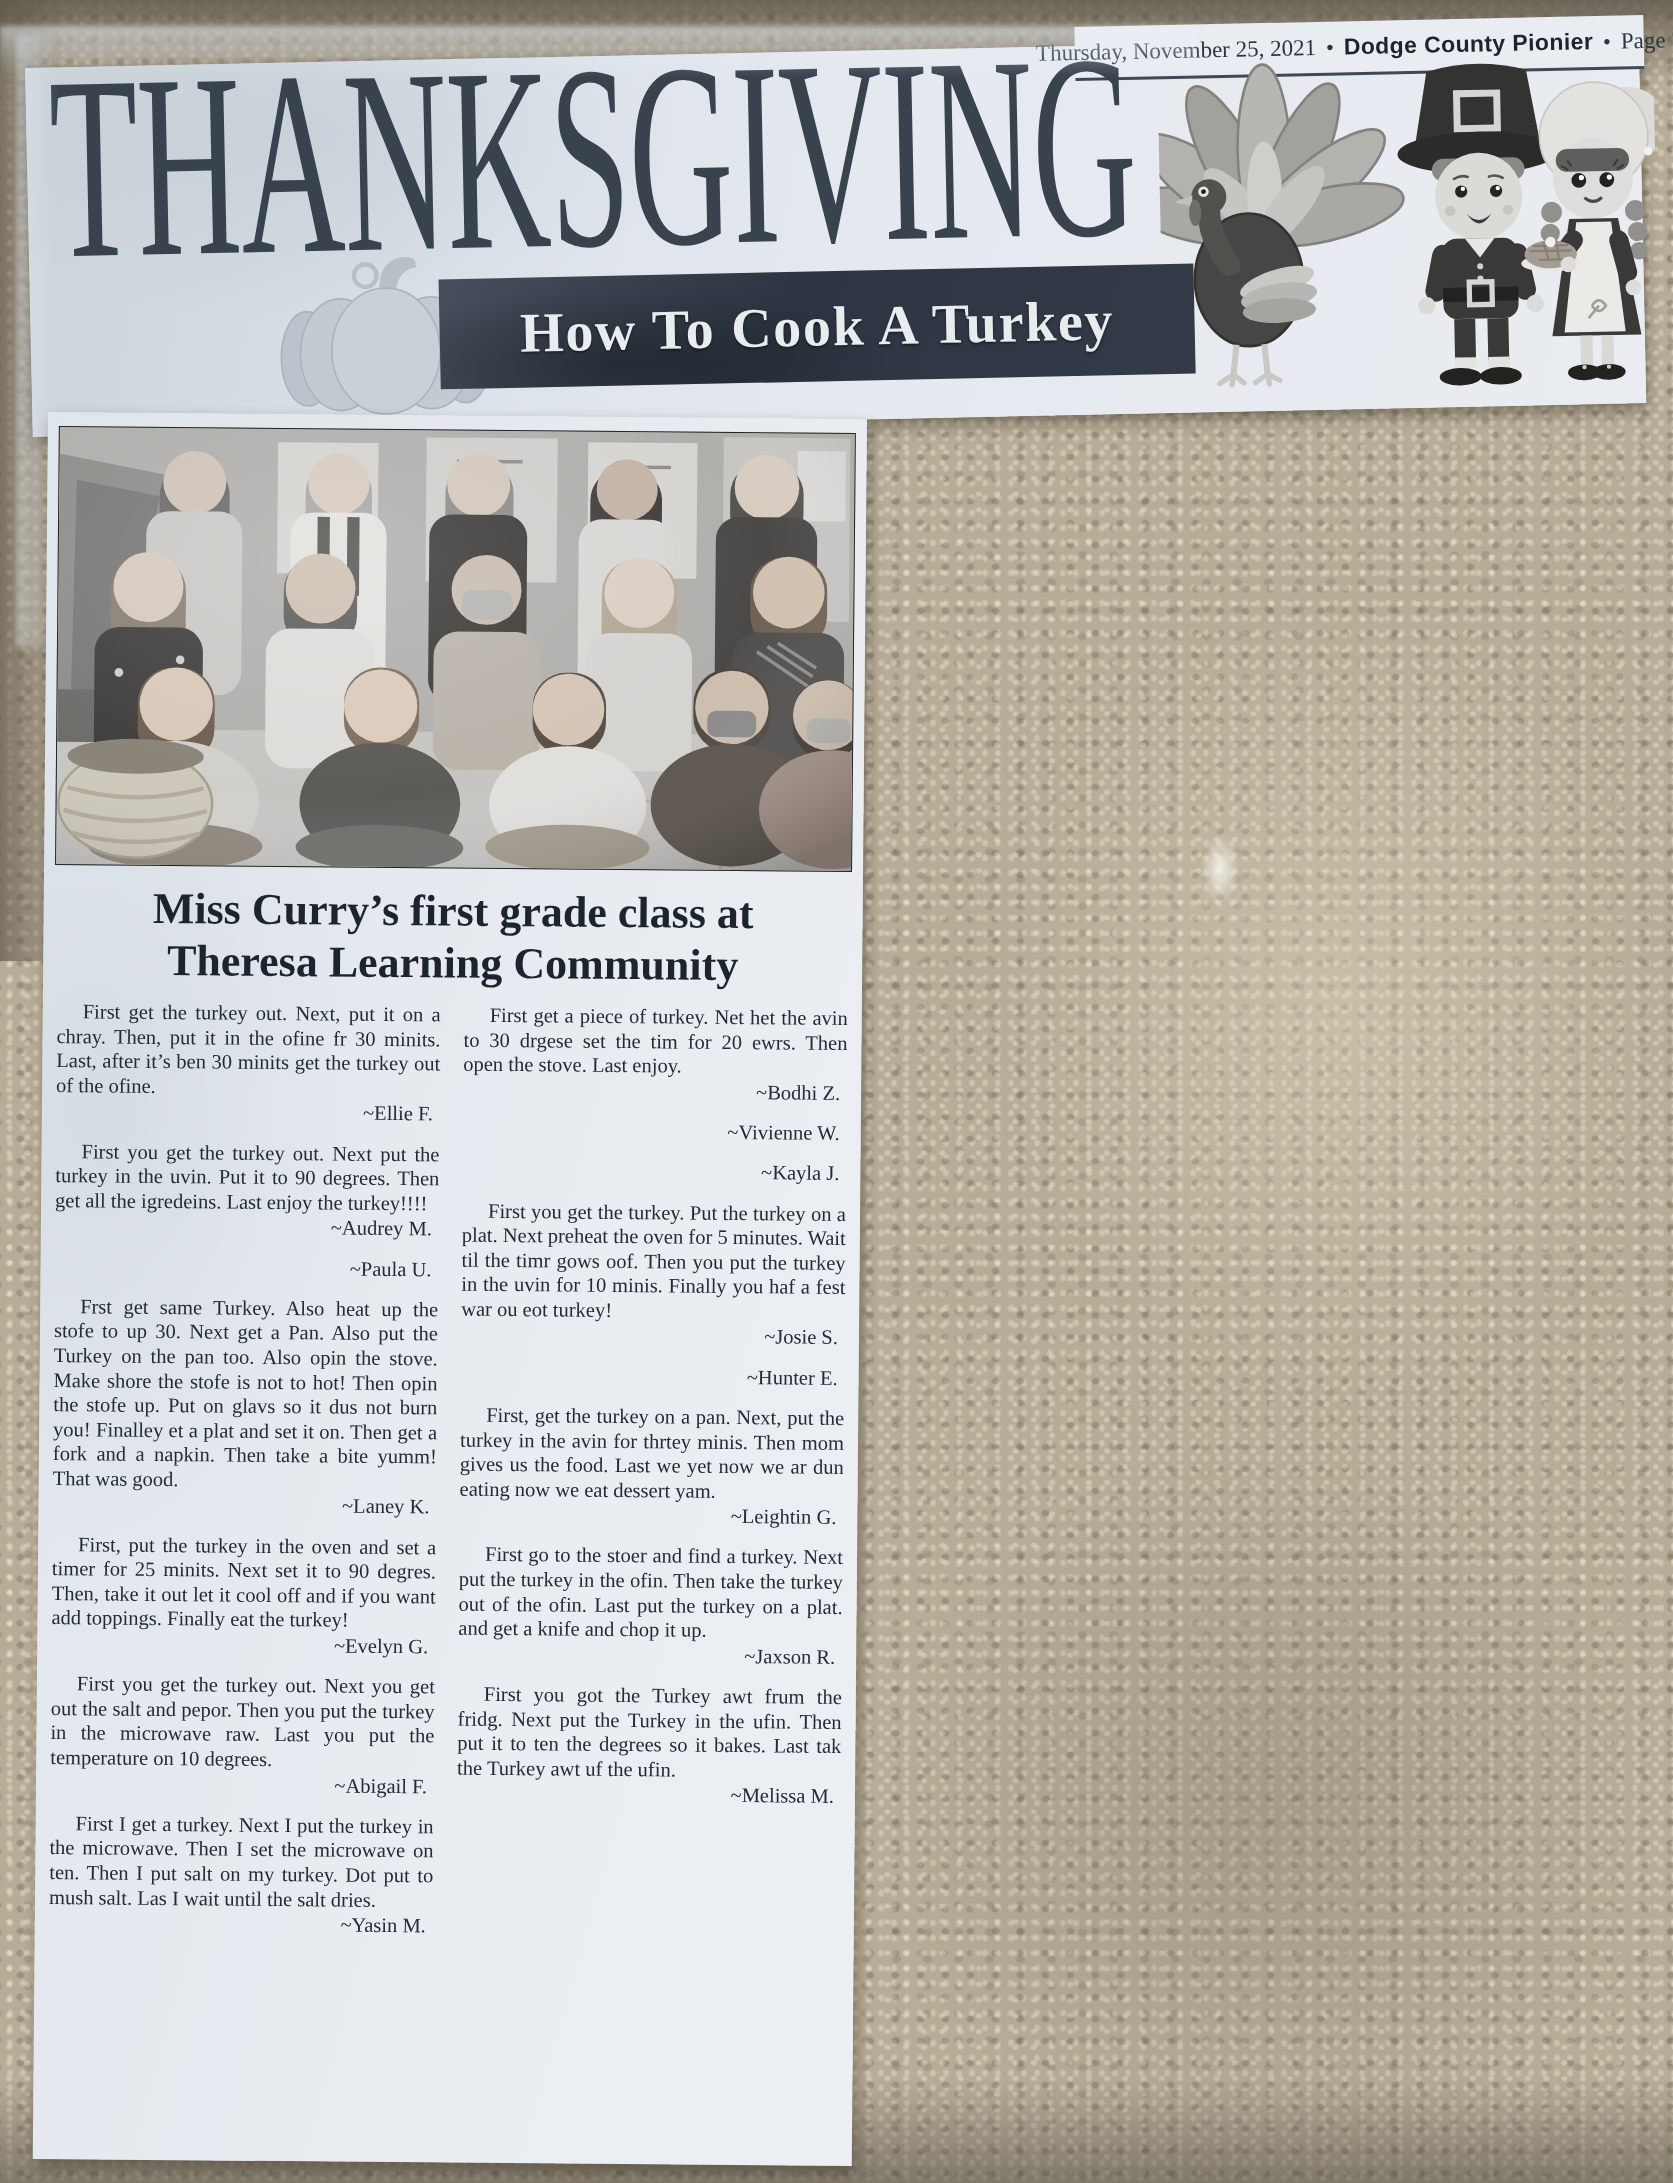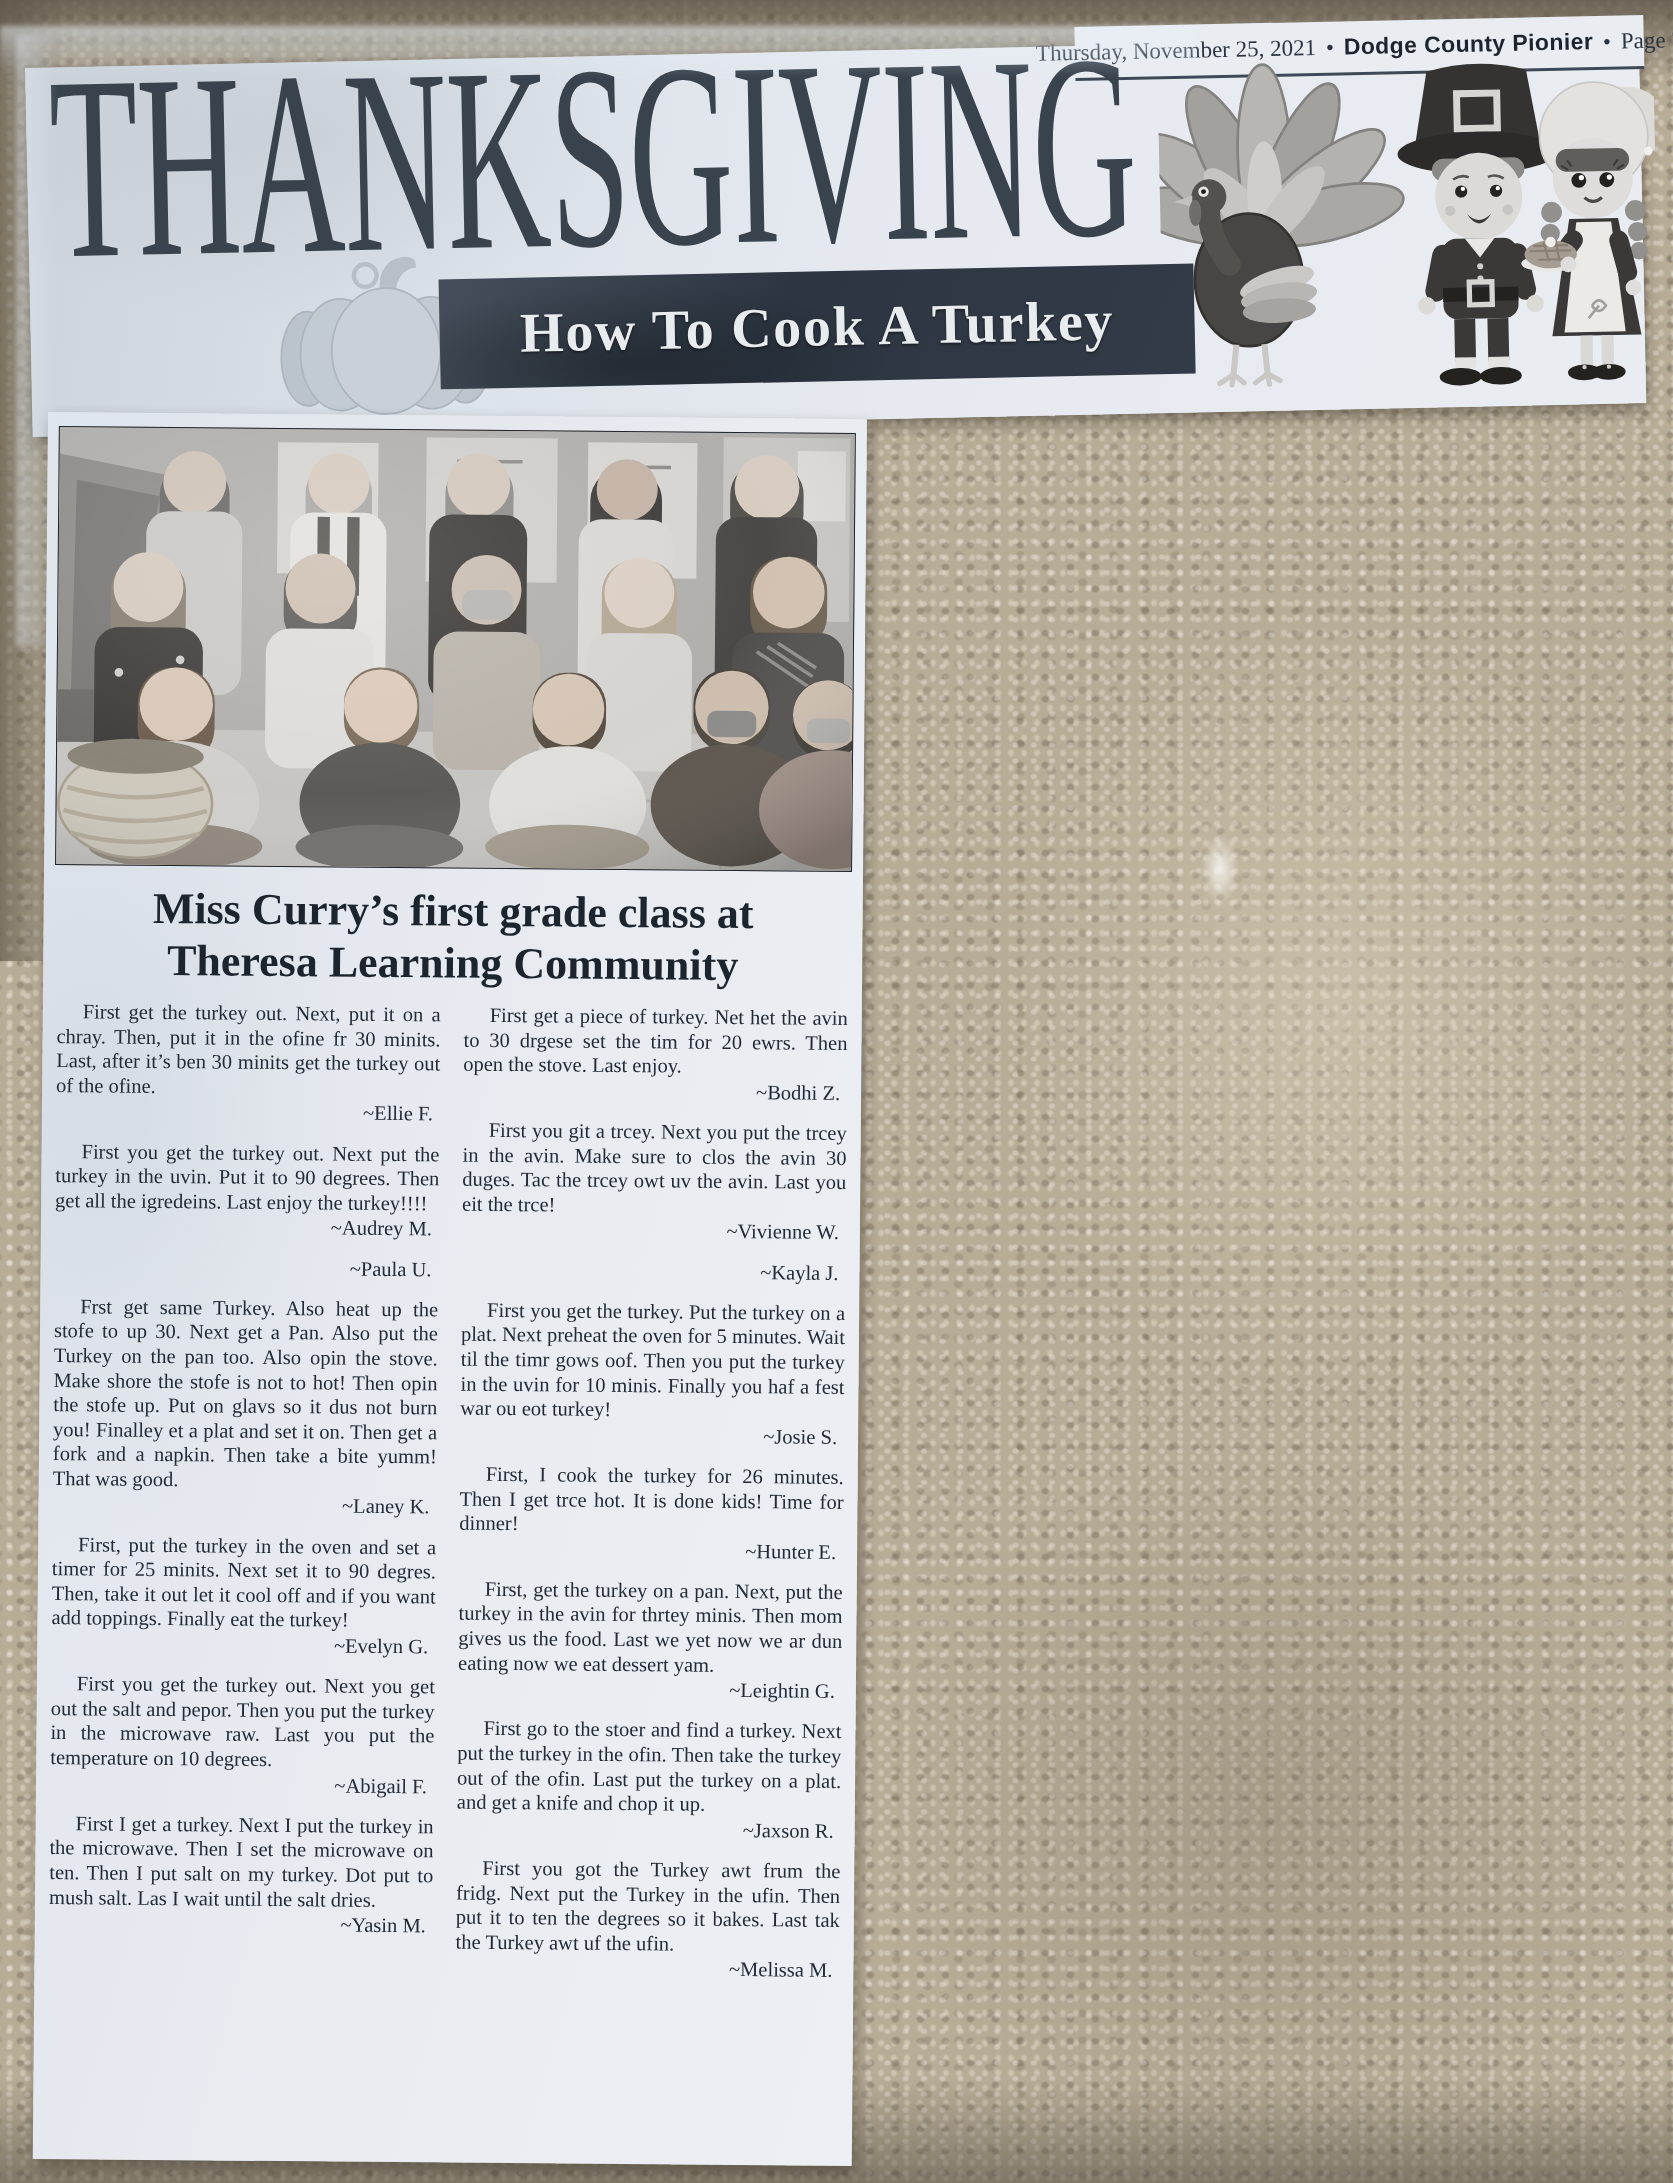--- a/index.html
+++ b/index.html
@@ -363,24 +363,24 @@
         <p class="entry"><span class="entry-text">First get the turkey out. Next, put it on a chray. Then, put it in the ofine fr 30 minits. Last, after it’s ben 30 minits get the turkey out of the ofine.</span><span class="entry-author">~Ellie F.</span></p>
         <p class="entry"><span class="entry-text">First you get the turkey out. Next put the turkey in the uvin. Put it to 90 degrees. Then get all the igredeins. Last enjoy the turkey!!!!</span><span class="entry-author">~Audrey M.</span></p>
         <p class="entry"><span class="entry-author">~Paula U.</span></p>
         <p class="entry"><span class="entry-text">Frst get same Turkey. Also heat up the stofe to up 30. Next get a Pan. Also put the Turkey on the pan too. Also opin the stove. Make shore the stofe is not to hot! Then opin the stofe up. Put on glavs so it dus not burn you! Finalley et a plat and set it on. Then get a fork and a napkin. Then take a bite yumm! That was good.</span><span class="entry-author">~Laney K.</span></p>
         <p class="entry"><span class="entry-text">First, put the turkey in the oven and set a timer for 25 minits. Next set it to 90 degres. Then, take it out let it cool off and if you want add toppings. Finally eat the turkey!</span><span class="entry-author">~Evelyn G.</span></p>
         <p class="entry"><span class="entry-text">First you get the turkey out. Next you get out the salt and pepor. Then you put the turkey in the microwave raw. Last you put the temperature on 10 degrees.</span><span class="entry-author">~Abigail F.</span></p>
         <p class="entry"><span class="entry-text">First I get a turkey. Next I put the turkey in the microwave. Then I set the microwave on ten. Then I put salt on my turkey. Dot put to mush salt. Las I wait until the salt dries.</span><span class="entry-author">~Yasin M.</span></p>
       </div>
     <div class="col">
         <p class="entry"><span class="entry-text">First get a piece of turkey. Net het the avin to 30 drgese set the tim for 20 ewrs. Then open the stove. Last enjoy.</span><span class="entry-author">~Bodhi Z.</span></p>
-        <p class="entry"><span class="entry-text">First you git a trcey. Next you put the trcey in the avin. Make sure to clos the avin 30 duges. Tac the trcey owt uv the avin. Last you eit the trce!</span><span class="entry-author">~Vivienne W.</span></p>
+        <p class="entry"><span class="entry-author">~Vivienne W.</span></p>
         <p class="entry"><span class="entry-author">~Kayla J.</span></p>
         <p class="entry"><span class="entry-text">First you get the turkey. Put the turkey on a plat. Next preheat the oven for 5 minutes. Wait til the timr gows oof. Then you put the turkey in the uvin for 10 minis. Finally you haf a fest war ou eot turkey!</span><span class="entry-author">~Josie S.</span></p>
-        <p class="entry"><span class="entry-text">First, I cook the turkey for 26 minutes. Then I get trce hot. It is done kids! Time for dinner!</span><span class="entry-author">~Hunter E.</span></p>
+        <p class="entry"><span class="entry-author">~Hunter E.</span></p>
         <p class="entry"><span class="entry-text">First, get the turkey on a pan. Next, put the turkey in the avin for thrtey minis. Then mom gives us the food. Last we yet now we ar dun eating now we eat dessert yam.</span><span class="entry-author">~Leightin G.</span></p>
         <p class="entry"><span class="entry-text">First go to the stoer and find a turkey. Next put the turkey in the ofin. Then take the turkey out of the ofin. Last put the turkey on a plat. and get a knife and chop it up.</span><span class="entry-author">~Jaxson R.</span></p>
         <p class="entry"><span class="entry-text">First you got the Turkey awt frum the fridg. Next put the Turkey in the ufin. Then put it to ten the degrees so it bakes. Last tak the Turkey awt uf the ufin.</span><span class="entry-author">~Melissa M.</span></p>
       </div>
   </div>
 </div>
 
 <div class="sleeve-glare-top"></div>
 <div class="sleeve-glare-left"></div>
 

